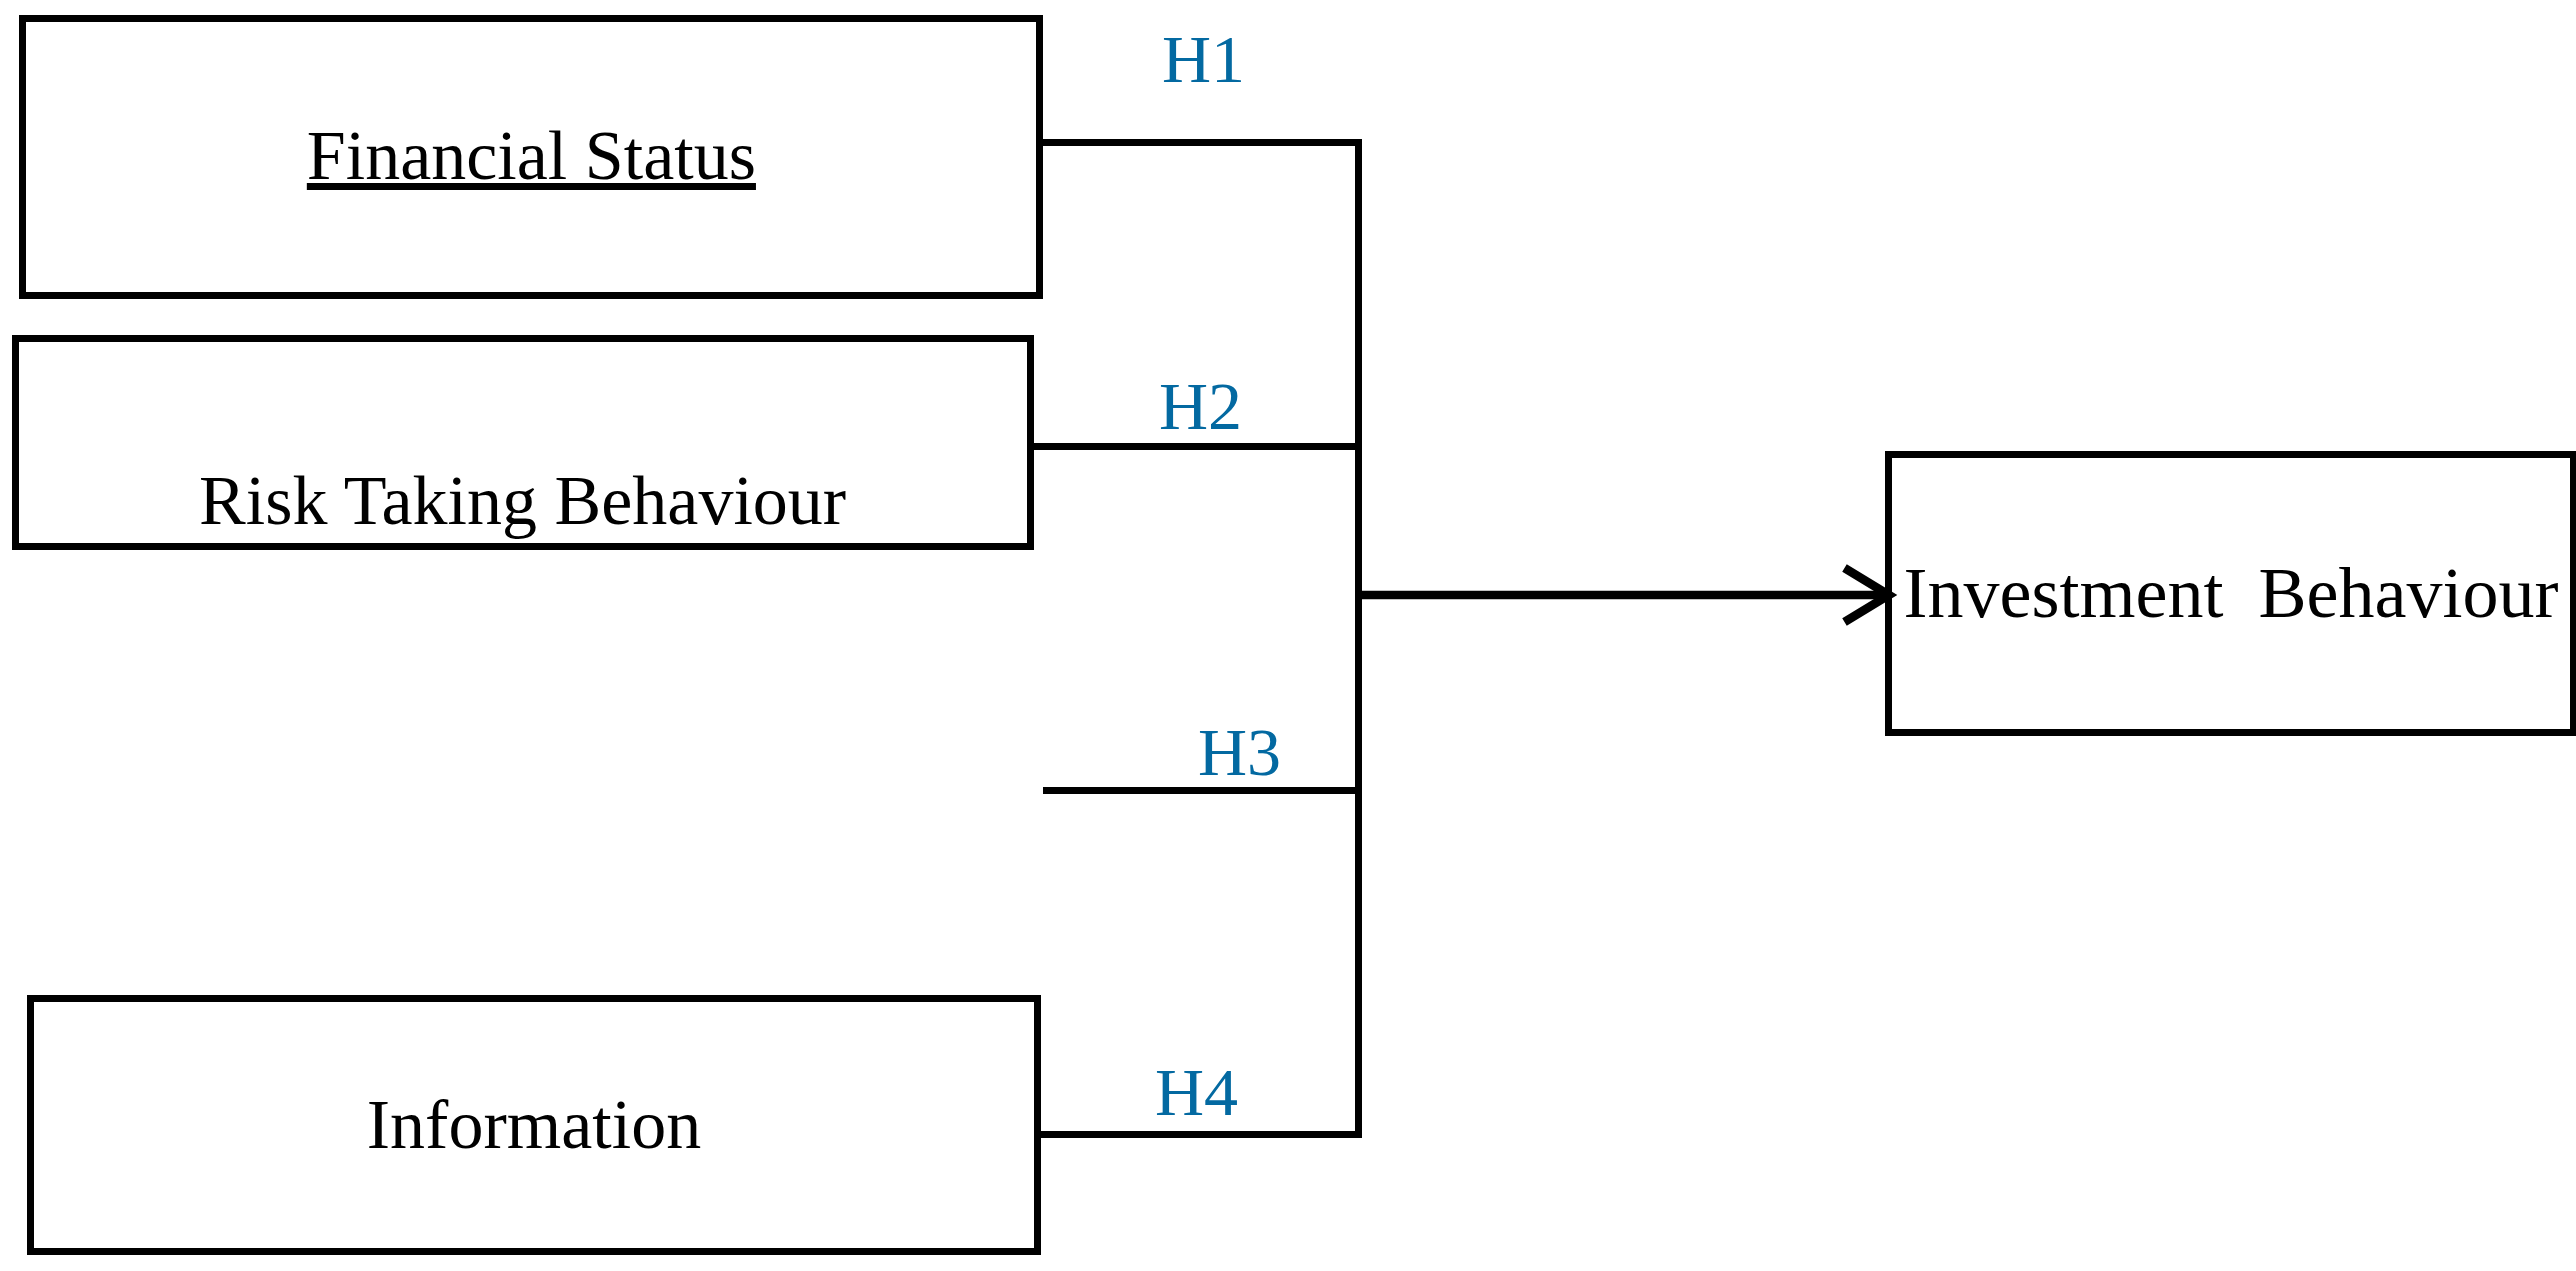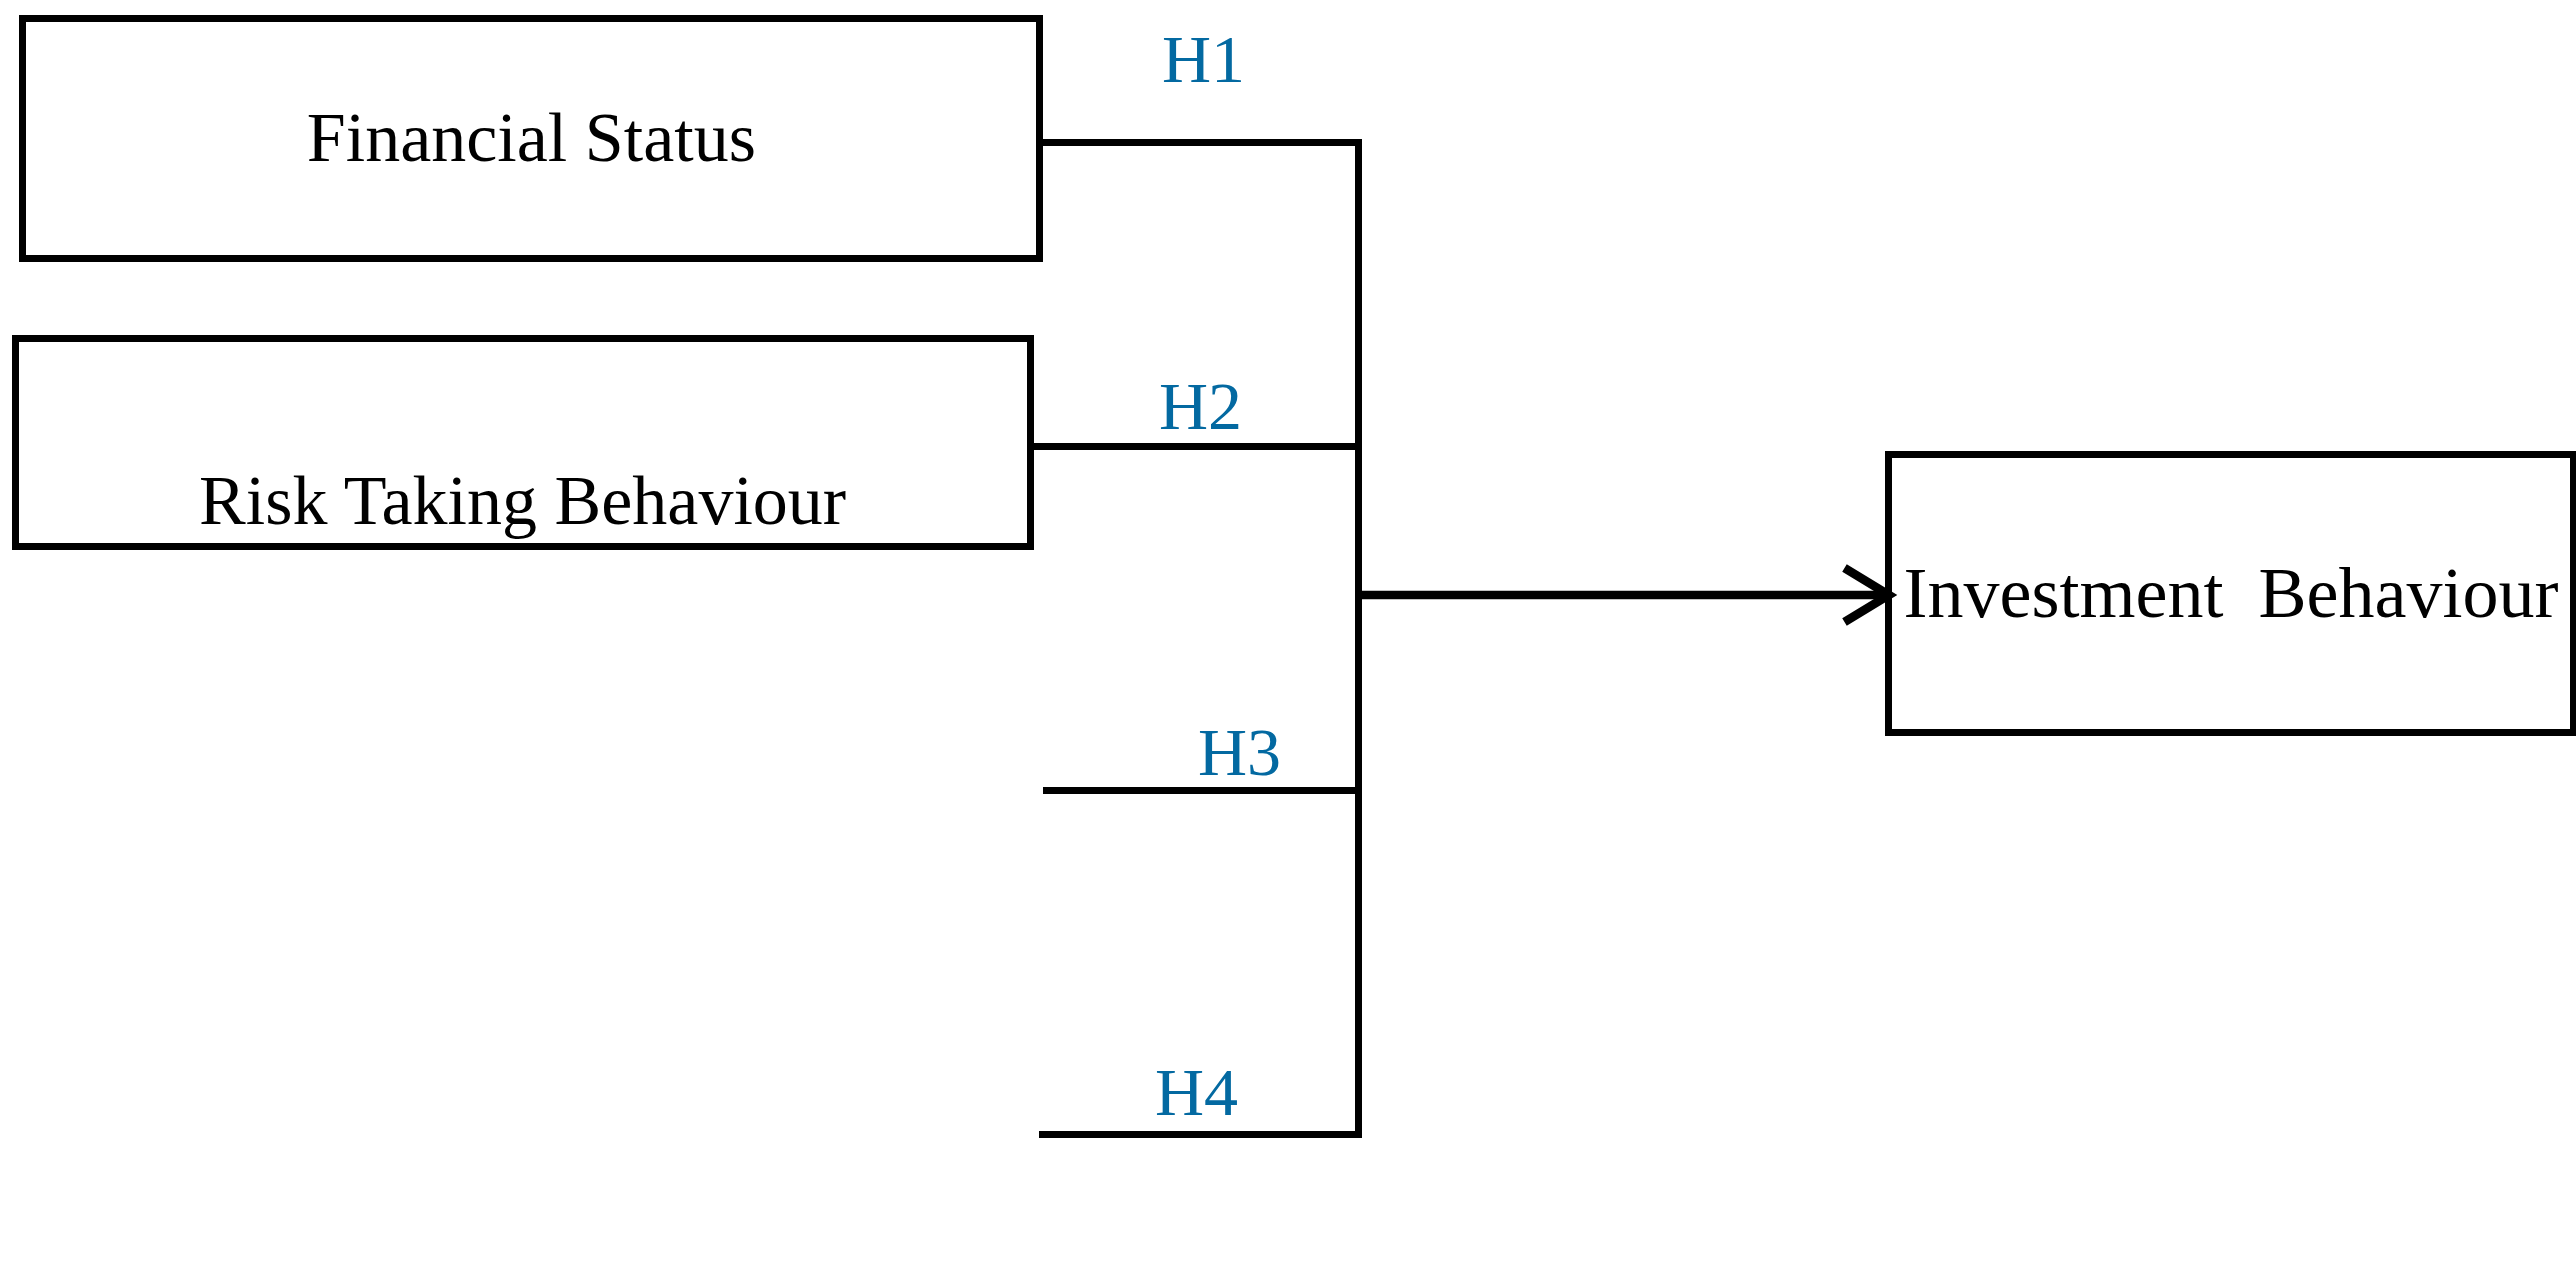--- a/index.html
+++ b/index.html
@@ -27,21 +27,21 @@
     color: #000000;
     font-size: 70px;
     line-height: 1.18;
     font-weight: 400;
   }
   .node-label {
     display: block;
     padding: 0 17.5px;
   }
   
-  #box-financial-status { left: 19.4px;  top: 14.6px;   width: 1024px; height: 247px; }
+  #box-financial-status { left: 19.4px;  top: 14.6px;   width: 1024px; height: 284px; text-decoration: underline; }
   #box-risk-taking      { left: 11.6px;  top: 335px;  width: 1022px; height: 215px; align-items: flex-end; }
   #box-investment-rev   { left: 17.5px;  top: 668px;  width: 1029px; height: 241px; }
   #box-information      { left: 27px;  top: 995px; width: 1014px; height: 260px; }
 
   
   #box-investment-behaviour {
     left: 1885px; top: 451px; width: 692px; height: 285px;
     font-size: 72px;
     line-height: 1.42;
   }
@@ -97,20 +97,23 @@
 
   <div class="node-box" id="box-financial-status">
     <span class="node-label">Financial Status</span>
   </div>
 
   <div class="node-box" id="box-risk-taking">
     <span class="node-label">Risk Taking Behaviour</span>
   </div>
 
 
+  <div class="node-box" id="box-information">
+    <span class="node-label">Information</span>
+  </div>
 
   <div class="node-box" id="box-investment-behaviour">
     <span class="node-label">Investment</span>
     <span class="node-label">Behaviour</span>
   </div>
 
   <div class="connector-h" id="conn-h1"></div>
   <div class="connector-h" id="conn-h2"></div>
   <div class="connector-h" id="conn-h3"></div>
   <div class="connector-h" id="conn-h4"></div>

